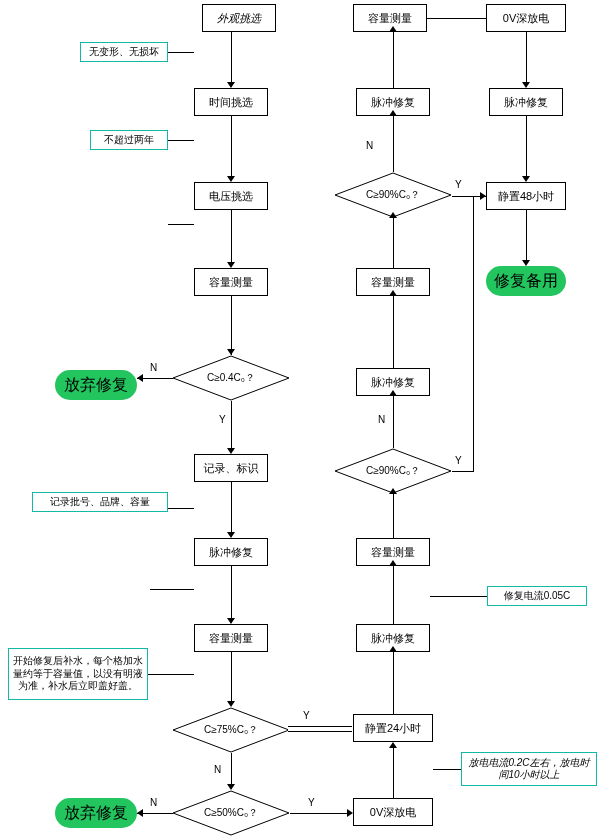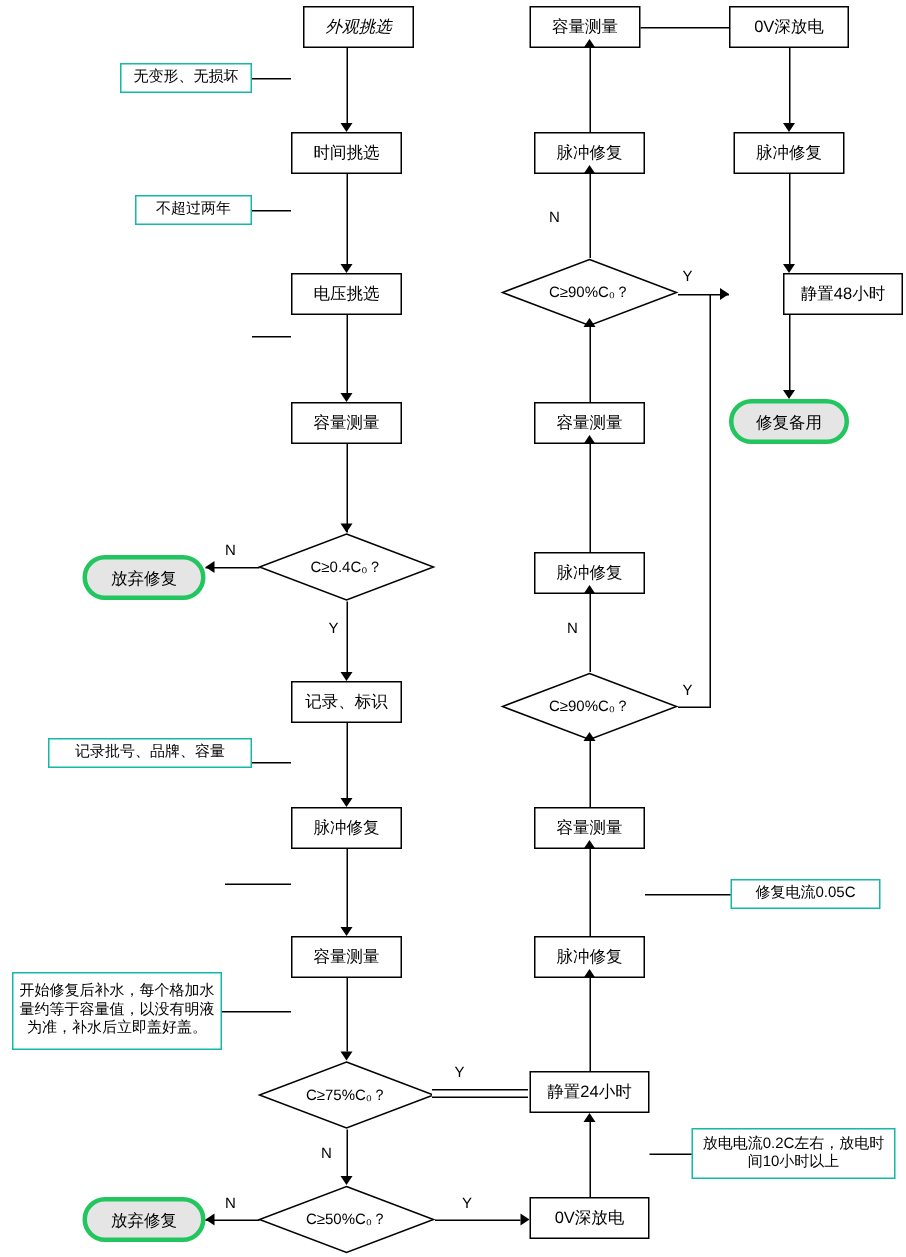--- a/index.html
+++ b/index.html
@@ -2,23 +2,23 @@
 <html><head>
 <meta charset="utf-8">
 <style>
   html,body{margin:0;padding:0;background:#ffffff;}
   #stage{position:relative;width:604px;height:838px;background:#fff;
          font-family:"Liberation Sans","DejaVu Sans",sans-serif;
          color:#000;overflow:hidden;}
   .box{position:absolute;border:1px solid #000;background:#fff;
        display:flex;align-items:center;justify-content:center;
        font-size:11px;line-height:1.15;text-align:center;box-sizing:border-box;}
-  .term{position:absolute;border:3px solid #22c55e;background:#e5e5e5;border-radius:17px;
+  .term{position:absolute;border:5px solid #22c55e;background:#22c55e;border-radius:17px;
         display:flex;align-items:center;justify-content:center;
-        font-size:11px;box-sizing:border-box;}
+        font-size:16px;box-sizing:border-box;}
   .note{position:absolute;border:1px solid #14b8a6;background:#fff;
         display:flex;align-items:center;justify-content:center;
         font-size:10px;line-height:1.25;text-align:center;box-sizing:border-box;padding:1px 2px;}
   .dia{position:absolute;}
   .dia svg{display:block;overflow:visible;}
   .dia .lbl{position:absolute;left:0;top:0;width:100%;height:100%;
             display:flex;align-items:center;justify-content:center;
             font-size:10px;white-space:nowrap;}
   .ln{position:absolute;background:#000;}
   .ln.h{height:1px;}
@@ -67,21 +67,21 @@
   <div class="box" style="left:356px;top:268px;width:74px;height:28px;">容量测量</div>
 
   <div class="box" style="left:356px;top:88px;width:74px;height:28px;">脉冲修复</div>
 
   <div class="box" style="left:353px;top:4px;width:74px;height:28px;">容量测量</div>
 
   <div class="box" style="left:486px;top:4px;width:80px;height:28px;">0V深放电</div>
 
   <div class="box" style="left:489px;top:88px;width:74px;height:28px;">脉冲修复</div>
 
-  <div class="box" style="left:486px;top:182px;width:80px;height:28px;margin-left:36px;">静置48小时</div>
+  <div class="box" style="left:486px;top:182px;width:80px;height:28px;">静置48小时</div>
 
   <div class="term" style="left:486px;top:266px;width:80px;height:30px;">修复备用</div>
 
   <div class="dia" style="left:172px;top:355px;width:118px;height:46px;">
     <svg width="118" height="46" viewBox="0 0 118 46">
       <polygon points="59,1 117,23 59,45 1,23" fill="#fff" stroke="#000" stroke-width="1"></polygon>
     </svg>
     <span class="lbl">C≥0.4C₀？</span>
   </div>
 
@@ -118,21 +118,21 @@
   <div class="note" style="left:90px;top:130px;width:78px;height:20px;">不超过两年</div>
 
 
   <div class="note" style="left:32px;top:492px;width:136px;height:20px;">记录批号、品牌、容量</div>
 
 
   <div class="note" style="left:8px;top:648px;width:140px;height:52px;">开始修复后补水，每个格加水量约等于容量值，以没有明液为准，补水后立即盖好盖。</div>
 
   <div class="note" style="left:487px;top:586px;width:100px;height:20px;">修复电流0.05C</div>
 
-  <div class="note" style="left:461px;top:752px;width:136px;height:34px;">放电电流0.2C左右，放电时间10小时以上</div>
+  <div class="note" style="left:461px;top:752px;width:136px;height:34px;font-style:italic;">放电电流0.2C左右，放电时间10小时以上</div>
 
   <div class="ln v" style="left:231px;top:32px;height:50px;"></div>
   <div class="ar down" style="left:227px;top:82px;"></div>
 
   <div class="ln v" style="left:231px;top:116px;height:60px;"></div>
   <div class="ar down" style="left:227px;top:176px;"></div>
 
   <div class="ln v" style="left:231px;top:210px;height:52px;"></div>
   <div class="ar down" style="left:227px;top:262px;"></div>
 

